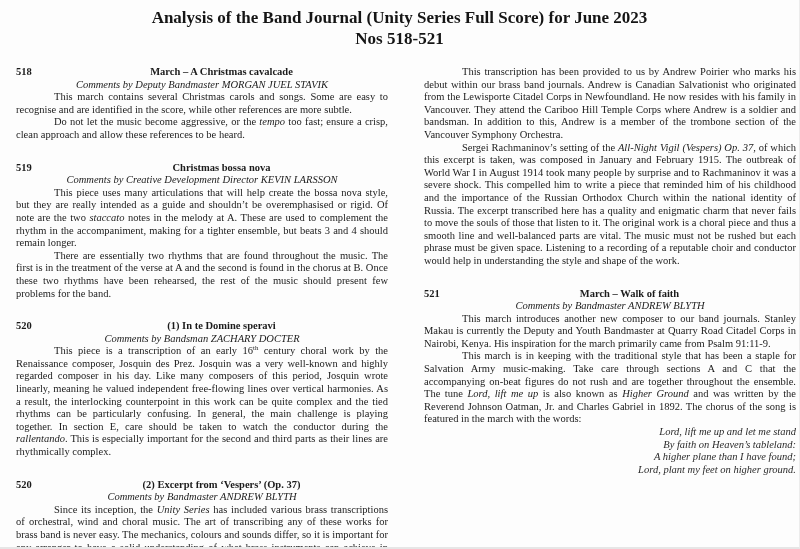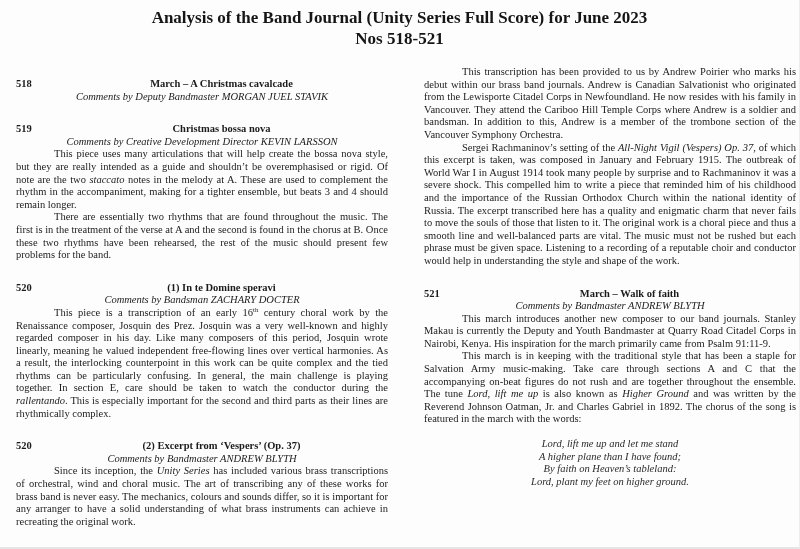--- a/index.html
+++ b/index.html
@@ -32,30 +32,30 @@
     gap: 36px;
   }
   .col {
     width: 372px;
     flex: 0 0 372px;
     font-size: 10.5px;
     line-height: 12.6px;
     text-align: justify;
   }
   .section { margin-top: 20px; }
-  .section.first { margin-top: 12px; }
+  .section.first { margin-top: 0; }
   .sec-head { display: flex; font-weight: bold; }
   .sec-num { width: 39px; flex: 0 0 39px; }
   .sec-title { flex: 1; text-align: center; }
   .comments-line { text-align: center; font-style: italic; }
   .para { margin: 0; text-indent: 38px; font-family: Liberation Serif, serif; }
   .para sup { font-size: 0.65em; line-height: 0; }
   .verse {
-    margin-top: 12px;
-    text-align: center;
+    margin-top: 0;
+    text-align: right;
     font-style: italic;
     color: #2a2a2a;
   }
 </style>
 </head>
 <body>
 
 <div class="page">
 
   <div class="doc-title">
@@ -66,20 +66,22 @@
   <div class="columns">
 
     <div class="col">
 
       <div class="section first">
         <div class="sec-head">
           <span class="sec-num">518</span>
           <span class="sec-title">March – A Christmas cavalcade</span>
         </div>
         <div class="comments-line">Comments by Deputy Bandmaster MORGAN JUEL STAVIK</div>
+        <p class="para">This march contains several Christmas carols and songs. Some are easy to recognise and are identified in the score, while other references are more subtle.</p>
+        <p class="para">Do not let the music become aggressive, or the <i>tempo</i> too fast; ensure a crisp, clean approach and allow these references to be heard.</p>
       </div>
 
       <div class="section">
         <div class="sec-head">
           <span class="sec-num">519</span>
           <span class="sec-title">Christmas bossa nova</span>
         </div>
         <div class="comments-line">Comments by Creative Development Director KEVIN LARSSON</div>
         <p class="para">This piece uses many articulations that will help create the bossa nova style, but they are really intended as a guide and shouldn’t be overemphasised or rigid. Of note are the two <i>staccato</i> notes in the melody at A. These are used to complement the rhythm in the accompaniment, making for a tighter ensemble, but beats 3 and 4 should remain longer.</p>
         <p class="para">There are essentially two rhythms that are found throughout the music. The first is in the treatment of the verse at A and the second is found in the chorus at B. Once these two rhythms have been rehearsed, the rest of the music should present few problems for the band.</p>
@@ -115,21 +117,21 @@
           <span class="sec-num">521</span>
           <span class="sec-title">March – Walk of faith</span>
         </div>
         <div class="comments-line">Comments by Bandmaster ANDREW BLYTH</div>
         <p class="para">This march introduces another new composer to our band journals. Stanley Makau is currently the Deputy and Youth Bandmaster at Quarry Road Citadel Corps in Nairobi, Kenya. His inspiration for the march primarily came from Psalm 91:11-9.</p>
         <p class="para">This march is in keeping with the traditional style that has been a staple for Salvation Army music-making. Take care through sections A and C that the accompanying on-beat figures do not rush and are together throughout the ensemble. The tune <i>Lord, lift me up</i> is also known as <i>Higher Ground</i> and was written by the Reverend Johnson Oatman, Jr. and Charles Gabriel in 1892. The chorus of the song is featured in the march with the words:</p>
       </div>
 
       <div class="verse">
           <div>Lord, lift me up and let me stand</div>
+          <div>By faith on Heaven’s tableland:</div>
           <div>A higher plane than I have found;</div>
-          <div>By faith on Heaven’s tableland:</div>
           <div>Lord, plant my feet on higher ground.</div>
         </div>
 
     </div>
 
   </div>
 </div>
 
 </body></html>

